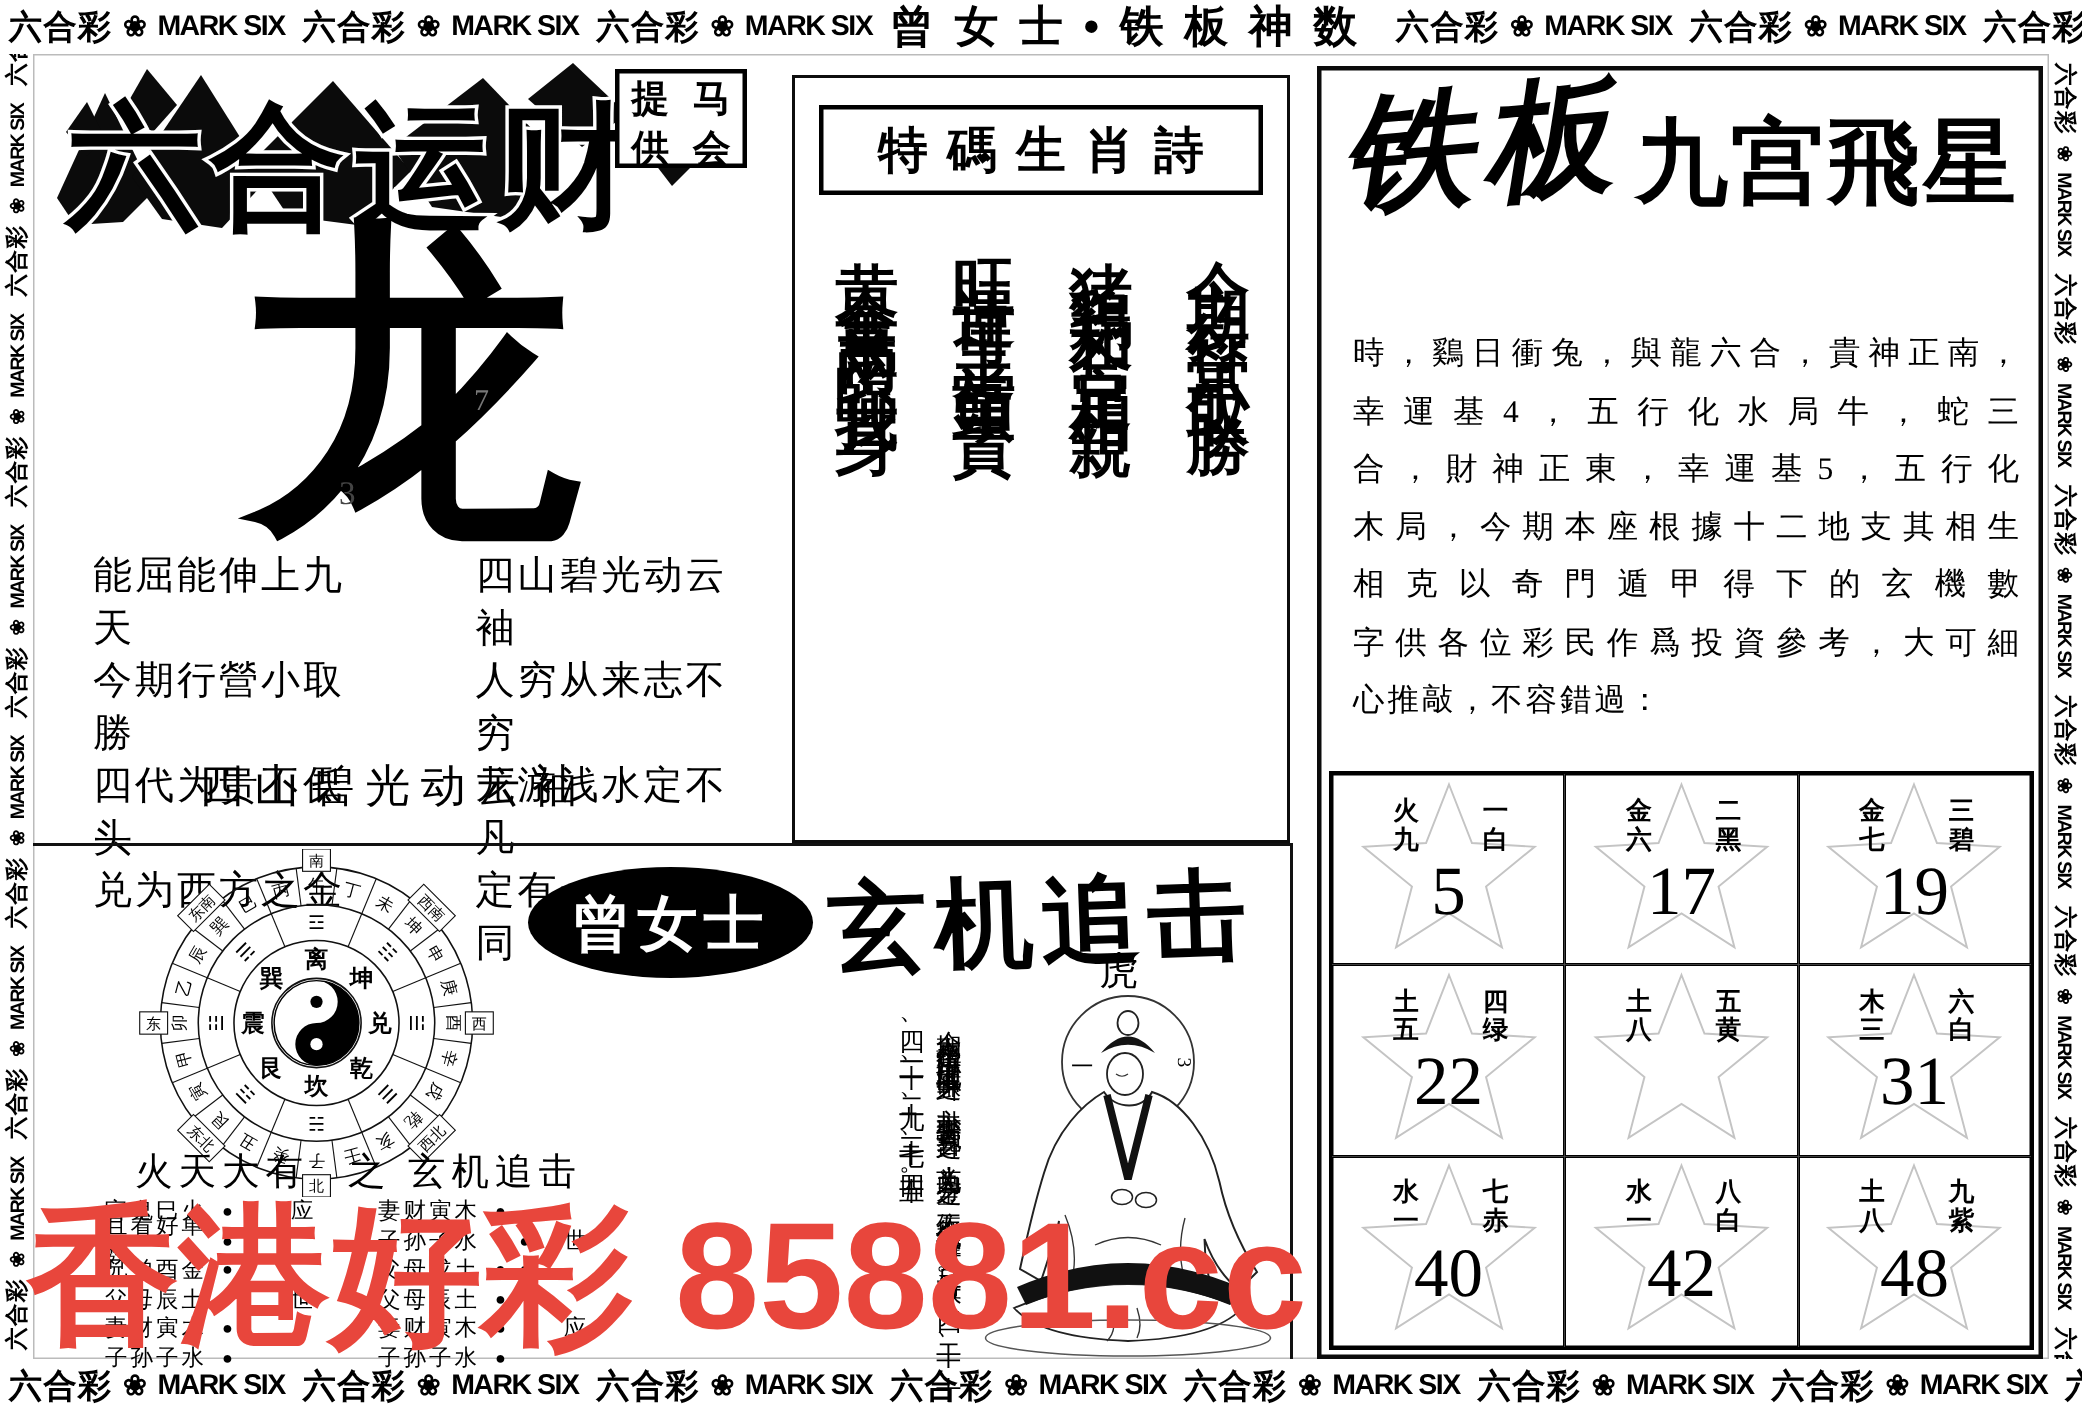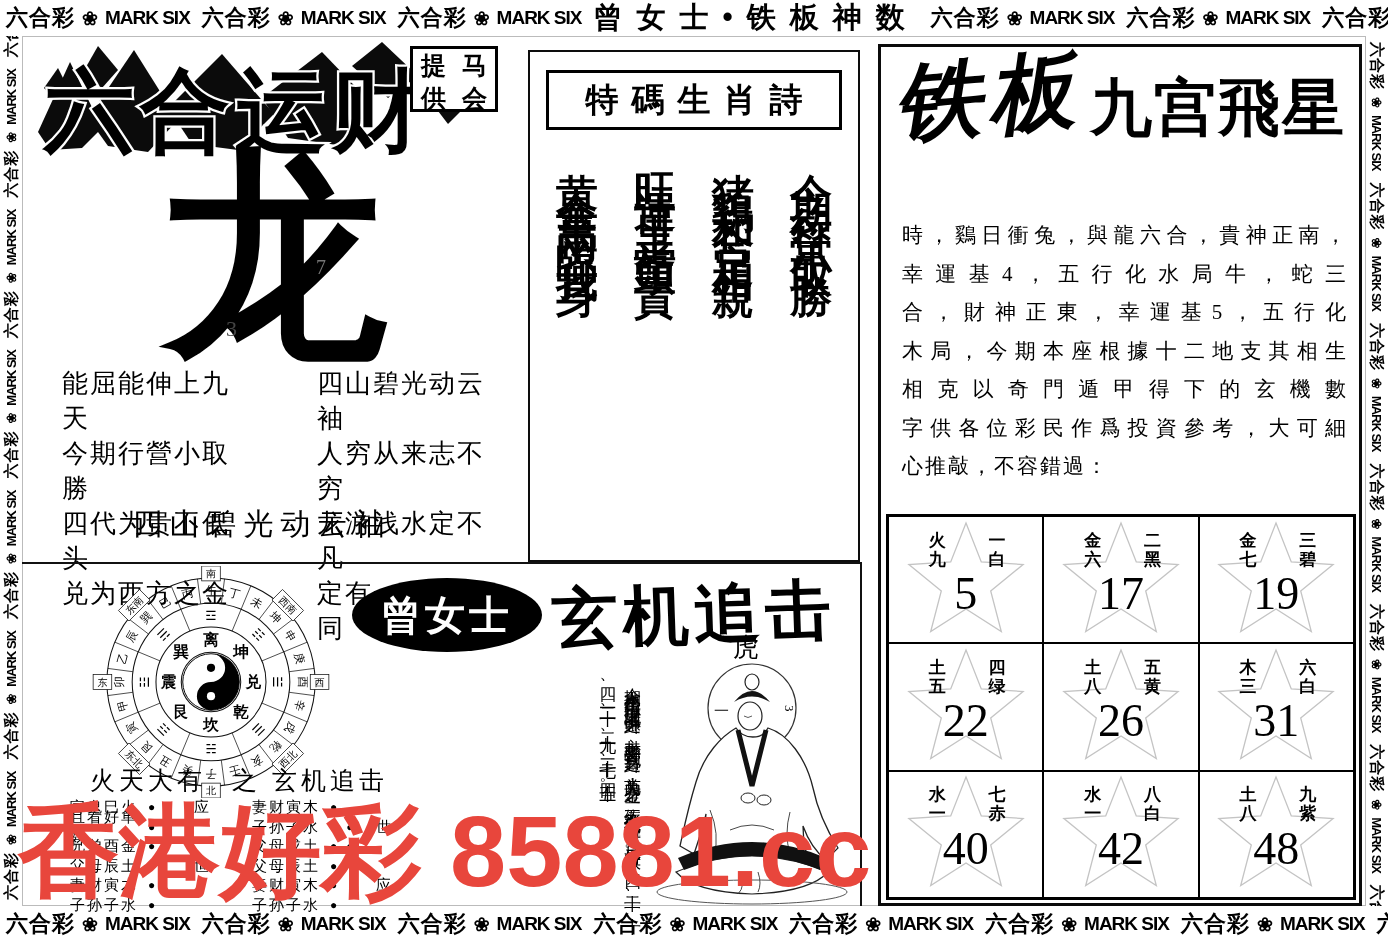--- a/index.html
+++ b/index.html
@@ -582,21 +582,20 @@
           <polygon points="78.0,6.0 93.3,45.0 135.1,47.5 102.7,74.0 113.3,114.5 78.0,92.0 42.7,114.5 53.3,74.0 20.9,47.5 62.7,45.0" fill="none" stroke="#c4c4c4" stroke-width="1.3"></polygon>
         </svg>
         <div class="cell-l">
           <span style="display:block">土</span>
           <span style="display:block">八</span>
         </div>
         <div class="cell-r">
           <span style="display:block">五</span>
           <span style="display:block">黄</span>
         </div>
-        <div class="cell-num">26</div>
       </div>
       <div class="cell">
         <svg width="156" height="126" viewBox="0 0 156 126">
           <polygon points="78.0,6.0 93.3,45.0 135.1,47.5 102.7,74.0 113.3,114.5 78.0,92.0 42.7,114.5 53.3,74.0 20.9,47.5 62.7,45.0" fill="none" stroke="#c4c4c4" stroke-width="1.3"></polygon>
         </svg>
         <div class="cell-l">
           <span style="display:block">木</span>
           <span style="display:block">三</span>
         </div>
         <div class="cell-r">

